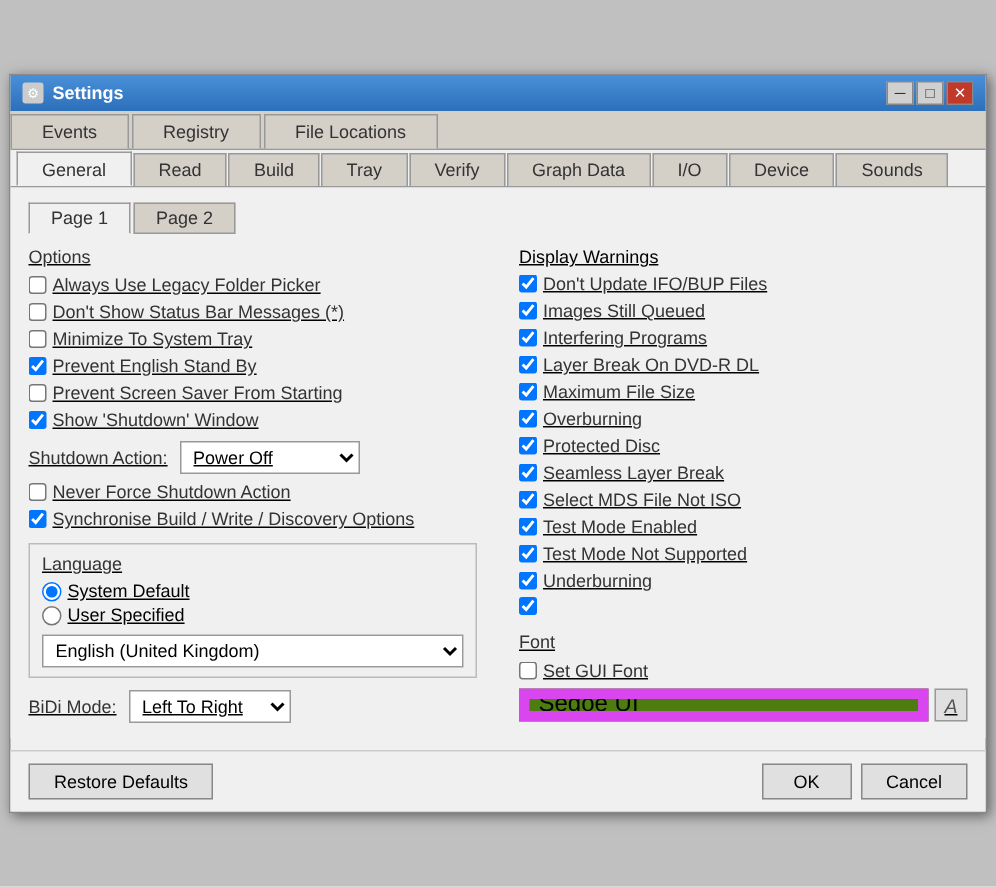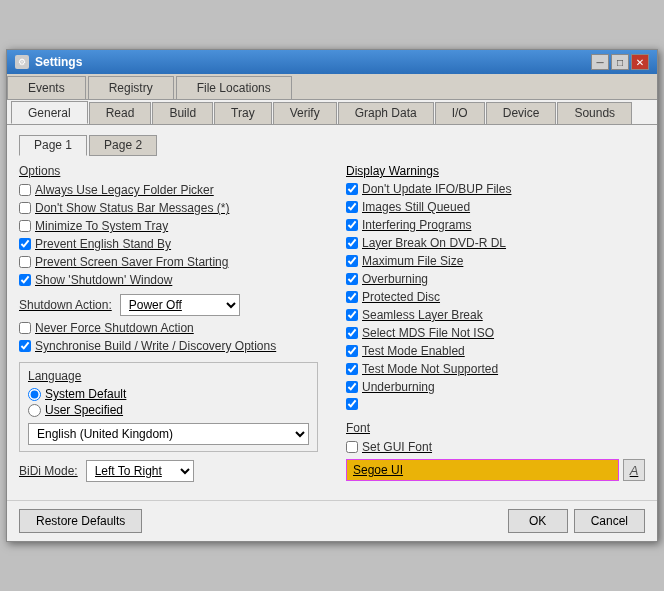--- a/index.html
+++ b/index.html
@@ -195,23 +195,23 @@
     }
     .font-input-row {
       display: flex;
       align-items: center;
       gap: 4px;
       margin-top: 4px;
     }
     .font-input {
       flex: 1;
       padding: 3px 6px;
-      border: 1px solid #d946ef;
-      background: #eab308;
-      font-size: 12px;
+      border: 7px solid #d946ef;
+      background: #4d7c0f;
+      font-size: 16px;
       height: 22px;
     }
     .font-btn {
       width: 22px;
       height: 22px;
       border: 1px solid #999;
       background: #e0e0e0;
       display: flex;
       align-items: center;
       justify-content: center;

